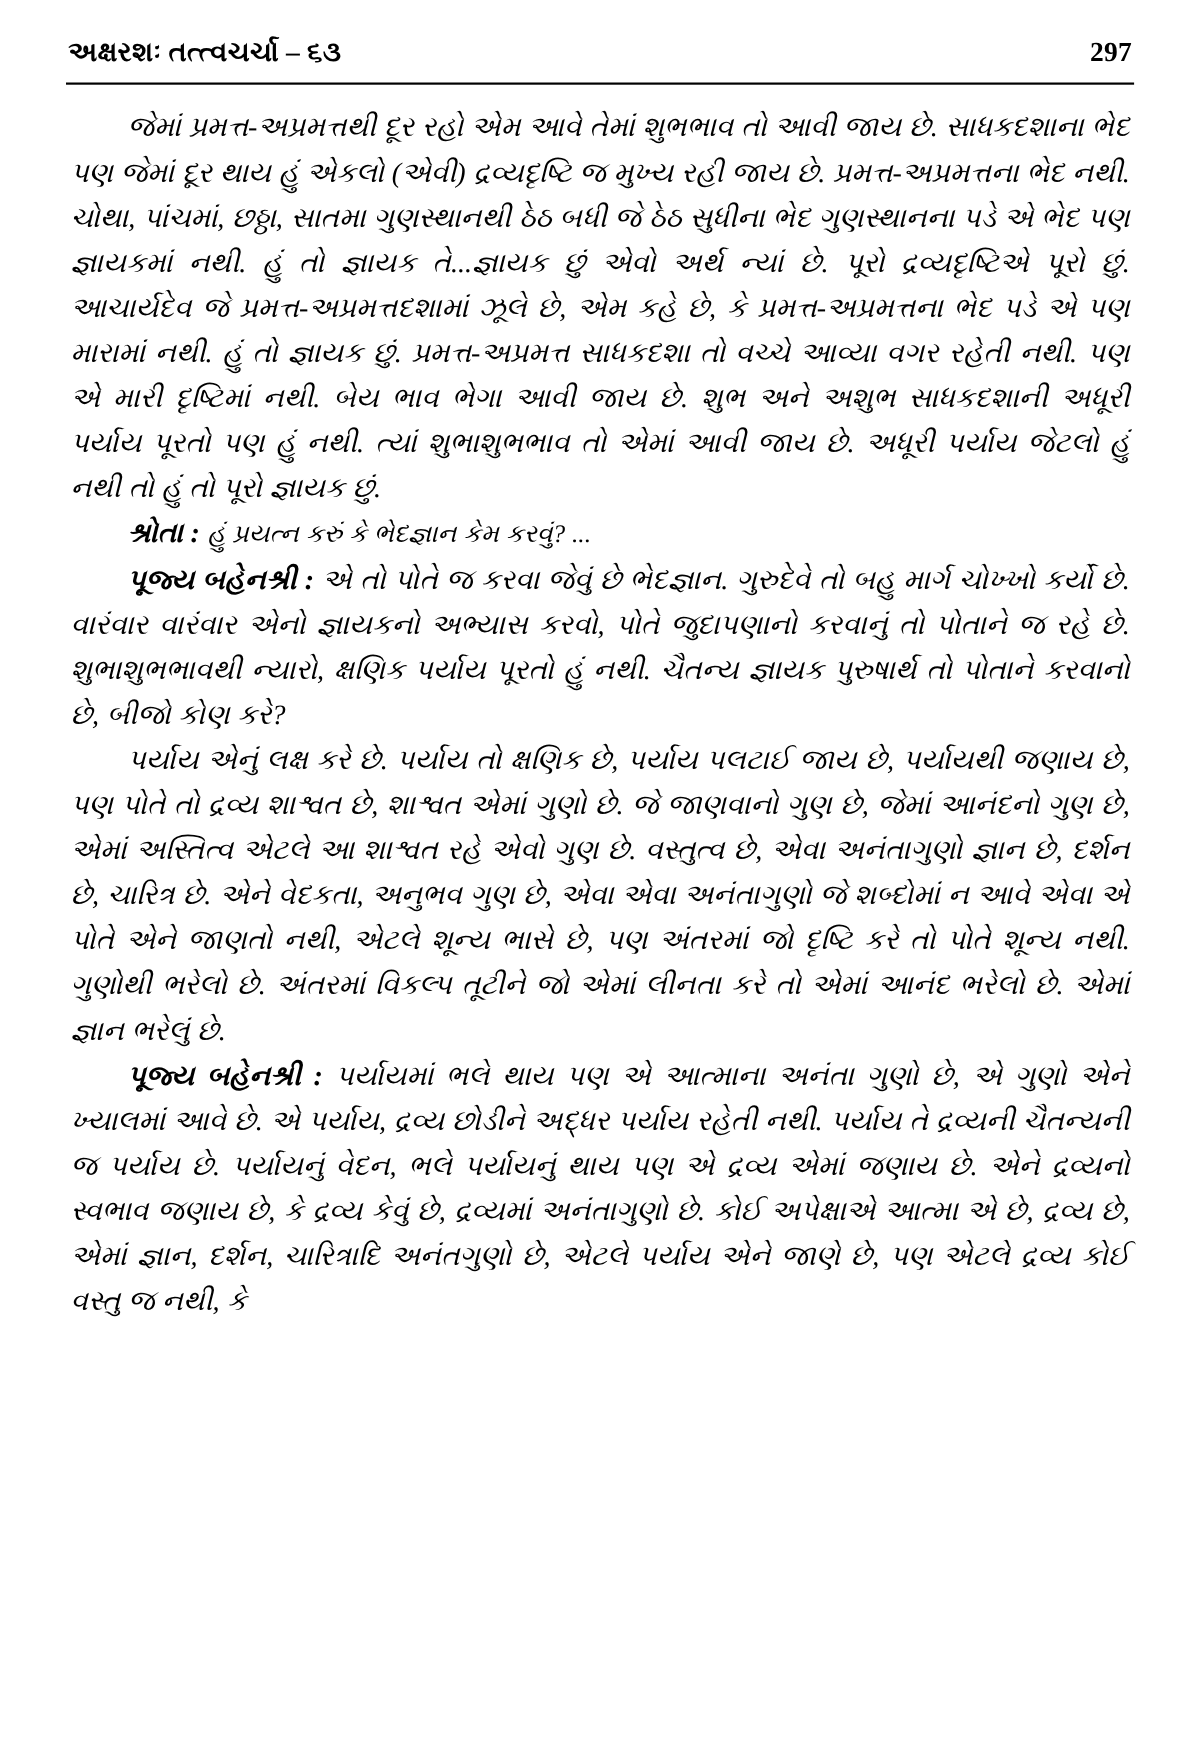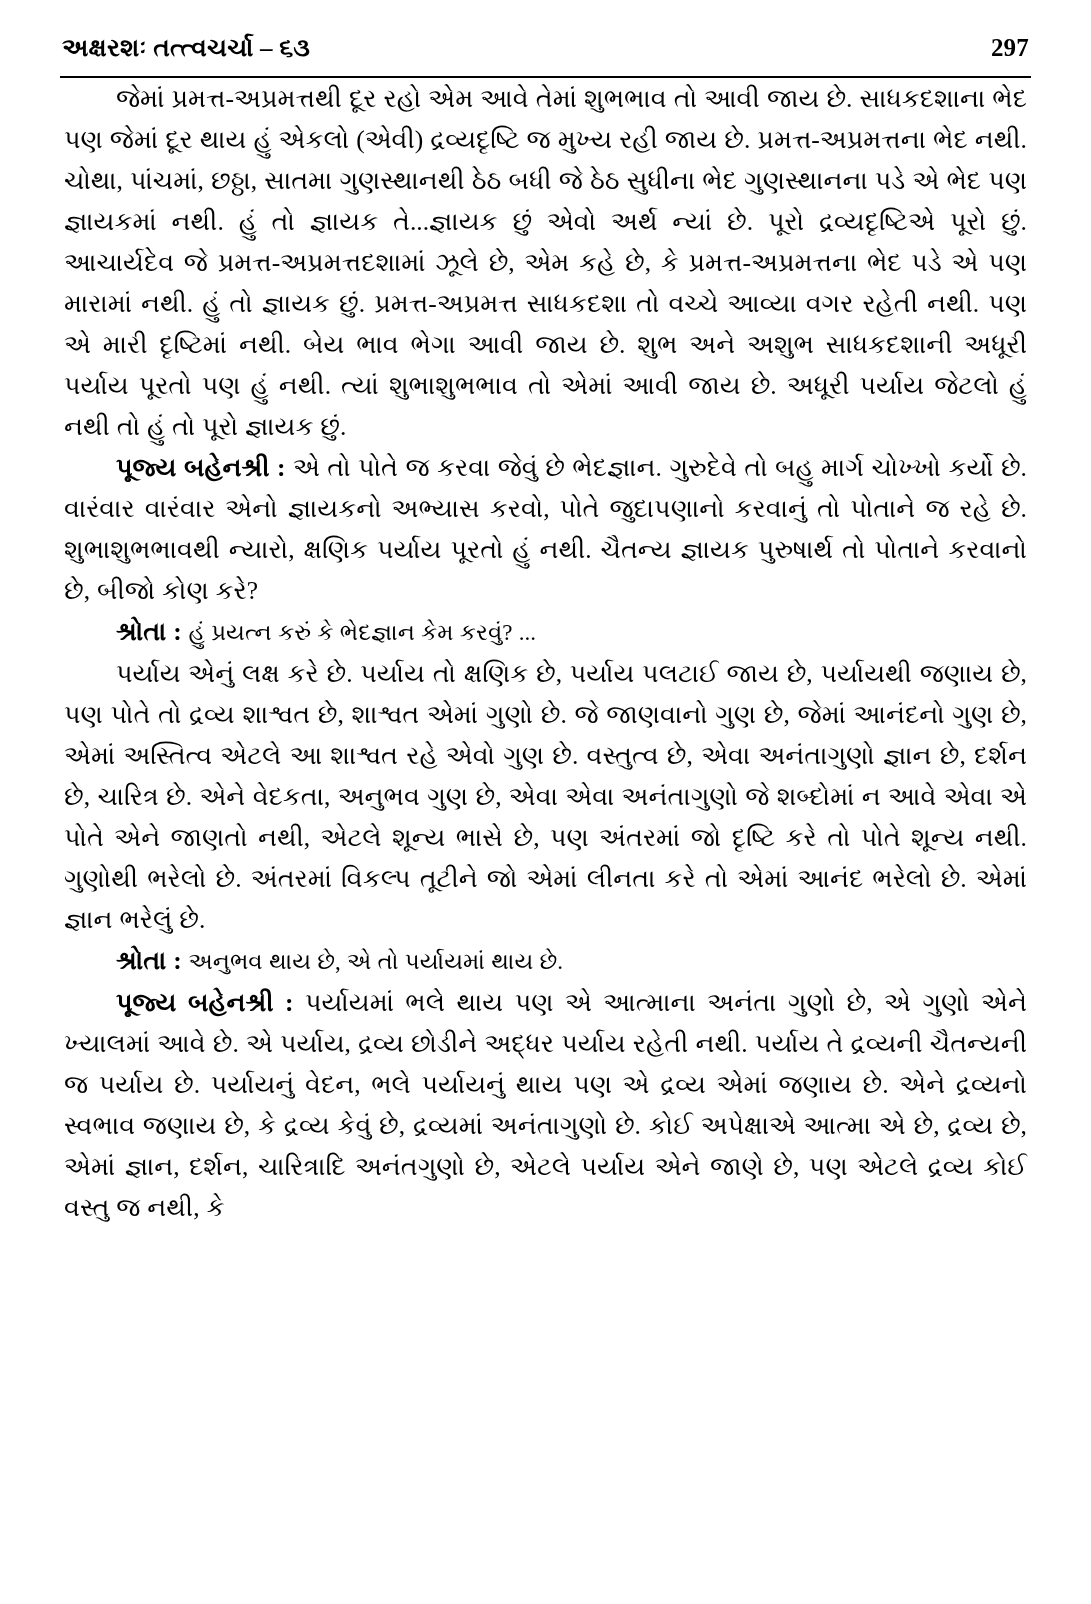--- a/index.html
+++ b/index.html
@@ -39,21 +39,23 @@
   .header-right {
     white-space: nowrap;
   }
   .header-rule {
     border-bottom: 2px solid #000;
     margin-top: 13px;
     margin-left: 2px;
     margin-right: 2px;
   }
   .body-text {
+    margin-top: 18px;
     padding: 0 6px 0 6px;
+    font-style: italic;
   }
   p {
     margin: 0;
     font-size: 25.5px;
     line-height: 41px;
     text-align: justify;
     text-justify: inter-word;
     text-indent: 52px;
     word-spacing: 0.5px;
   }
@@ -76,25 +78,24 @@
   <div class="header">
     <div class="header-left guj">અક્ષરશઃ તત્ત્વચર્ચા – ૬૩</div>
     <div class="header-right guj">297</div>
   </div>
   <div class="header-rule"></div>
 
   <div class="body-text">
 
     <p class="guj">જેમાં પ્રમત્ત-અપ્રમત્તથી દૂર રહો એમ આવે તેમાં શુભભાવ તો આવી જાય છે. સાધકદશાના ભેદ પણ જેમાં દૂર થાય હું એકલો (એવી) દ્રવ્યદૃષ્ટિ જ મુખ્ય રહી જાય છે. પ્રમત્ત-અપ્રમત્તના ભેદ નથી. ચોથા, પાંચમાં, છઠ્ઠા, સાતમા ગુણસ્થાનથી ઠેઠ બધી જે ઠેઠ સુધીના ભેદ ગુણસ્થાનના પડે એ ભેદ પણ જ્ઞાયકમાં નથી. હું તો જ્ઞાયક તે...જ્ઞાયક છું એવો અર્થ ન્યાં છે. પૂરો દ્રવ્યદૃષ્ટિએ પૂરો છું. આચાર્યદેવ જે પ્રમત્ત-અપ્રમત્તદશામાં ઝૂલે છે, એમ કહે છે, કે પ્રમત્ત-અપ્રમત્તના ભેદ પડે એ પણ મારામાં નથી. હું તો જ્ઞાયક છું. પ્રમત્ત-અપ્રમત્ત સાધકદશા તો વચ્ચે આવ્યા વગર રહેતી નથી. પણ એ મારી દૃષ્ટિમાં નથી. બેય ભાવ ભેગા આવી જાય છે. શુભ અને અશુભ સાધકદશાની અધૂરી પર્યાય પૂરતો પણ હું નથી. ત્યાં શુભાશુભભાવ તો એમાં આવી જાય છે. અધૂરી પર્યાય જેટલો હું નથી તો હું તો પૂરો જ્ઞાયક છું.</p>
 
+    <p class="guj"><span class="speaker">શ્રોતા :</span> <span class="quote-small">હું પ્રયત્ન કરું કે ભેદજ્ઞાન કેમ કરવું? ...</span></p>
+
     <p class="guj"><span class="speaker">પૂજ્ય બહેનશ્રી :</span> <span>એ તો પોતે જ કરવા જેવું છે ભેદજ્ઞાન. ગુરુદેવે તો બહુ માર્ગ ચોખ્ખો કર્યો છે. વારંવાર વારંવાર એનો જ્ઞાયકનો અભ્યાસ કરવો, પોતે જુદાપણાનો કરવાનું તો પોતાને જ રહે છે. શુભાશુભભાવથી ન્યારો, ક્ષણિક પર્યાય પૂરતો હું નથી. ચૈતન્ય જ્ઞાયક પુરુષાર્થ તો પોતાને કરવાનો છે, બીજો કોણ કરે?</span></p>
-
-    <p class="guj"><span class="speaker">શ્રોતા :</span> <span class="quote-small">હું પ્રયત્ન કરું કે ભેદજ્ઞાન કેમ કરવું? ...</span></p>
 
     <p class="guj">પર્યાય એનું લક્ષ કરે છે. પર્યાય તો ક્ષણિક છે, પર્યાય પલટાઈ જાય છે, પર્યાયથી જણાય છે, પણ પોતે તો દ્રવ્ય શાશ્વત છે, શાશ્વત એમાં ગુણો છે. જે જાણવાનો ગુણ છે, જેમાં આનંદનો ગુણ છે, એમાં અસ્તિત્વ એટલે આ શાશ્વત રહે એવો ગુણ છે. વસ્તુત્વ છે, એવા અનંતાગુણો જ્ઞાન છે, દર્શન છે, ચારિત્ર છે. એને વેદકતા, અનુભવ ગુણ છે, એવા એવા અનંતાગુણો જે શબ્દોમાં ન આવે એવા એ પોતે એને જાણતો નથી, એટલે શૂન્ય ભાસે છે, પણ અંતરમાં જો દૃષ્ટિ કરે તો પોતે શૂન્ય નથી. ગુણોથી ભરેલો છે. અંતરમાં વિકલ્પ તૂટીને જો એમાં લીનતા કરે તો એમાં આનંદ ભરેલો છે. એમાં જ્ઞાન ભરેલું છે.</p>
 
-    <p class="guj"><span class="speaker">શ્રોતા :</span> <span class="quote-small">અનુભવ થાય છે, એ તો પર્યાયમાં થાય છે.</span></p>
 
     <p class="guj"><span class="speaker">પૂજ્ય બહેનશ્રી :</span> <span>પર્યાયમાં ભલે થાય પણ એ આત્માના અનંતા ગુણો છે, એ ગુણો એને ખ્યાલમાં આવે છે. એ પર્યાય, દ્રવ્ય છોડીને અદ્ધર પર્યાય રહેતી નથી. પર્યાય તે દ્રવ્યની ચૈતન્યની જ પર્યાય છે. પર્યાયનું વેદન, ભલે પર્યાયનું થાય પણ એ દ્રવ્ય એમાં જણાય છે. એને દ્રવ્યનો સ્વભાવ જણાય છે, કે દ્રવ્ય કેવું છે, દ્રવ્યમાં અનંતાગુણો છે. કોઈ અપેક્ષાએ આત્મા એ છે, દ્રવ્ય છે, એમાં જ્ઞાન, દર્શન, ચારિત્રાદિ અનંતગુણો છે, એટલે પર્યાય એને જાણે છે, પણ એટલે દ્રવ્ય કોઈ વસ્તુ જ નથી, કે</span></p>
 
   </div>
 
 </div>
 
 </body></html>

